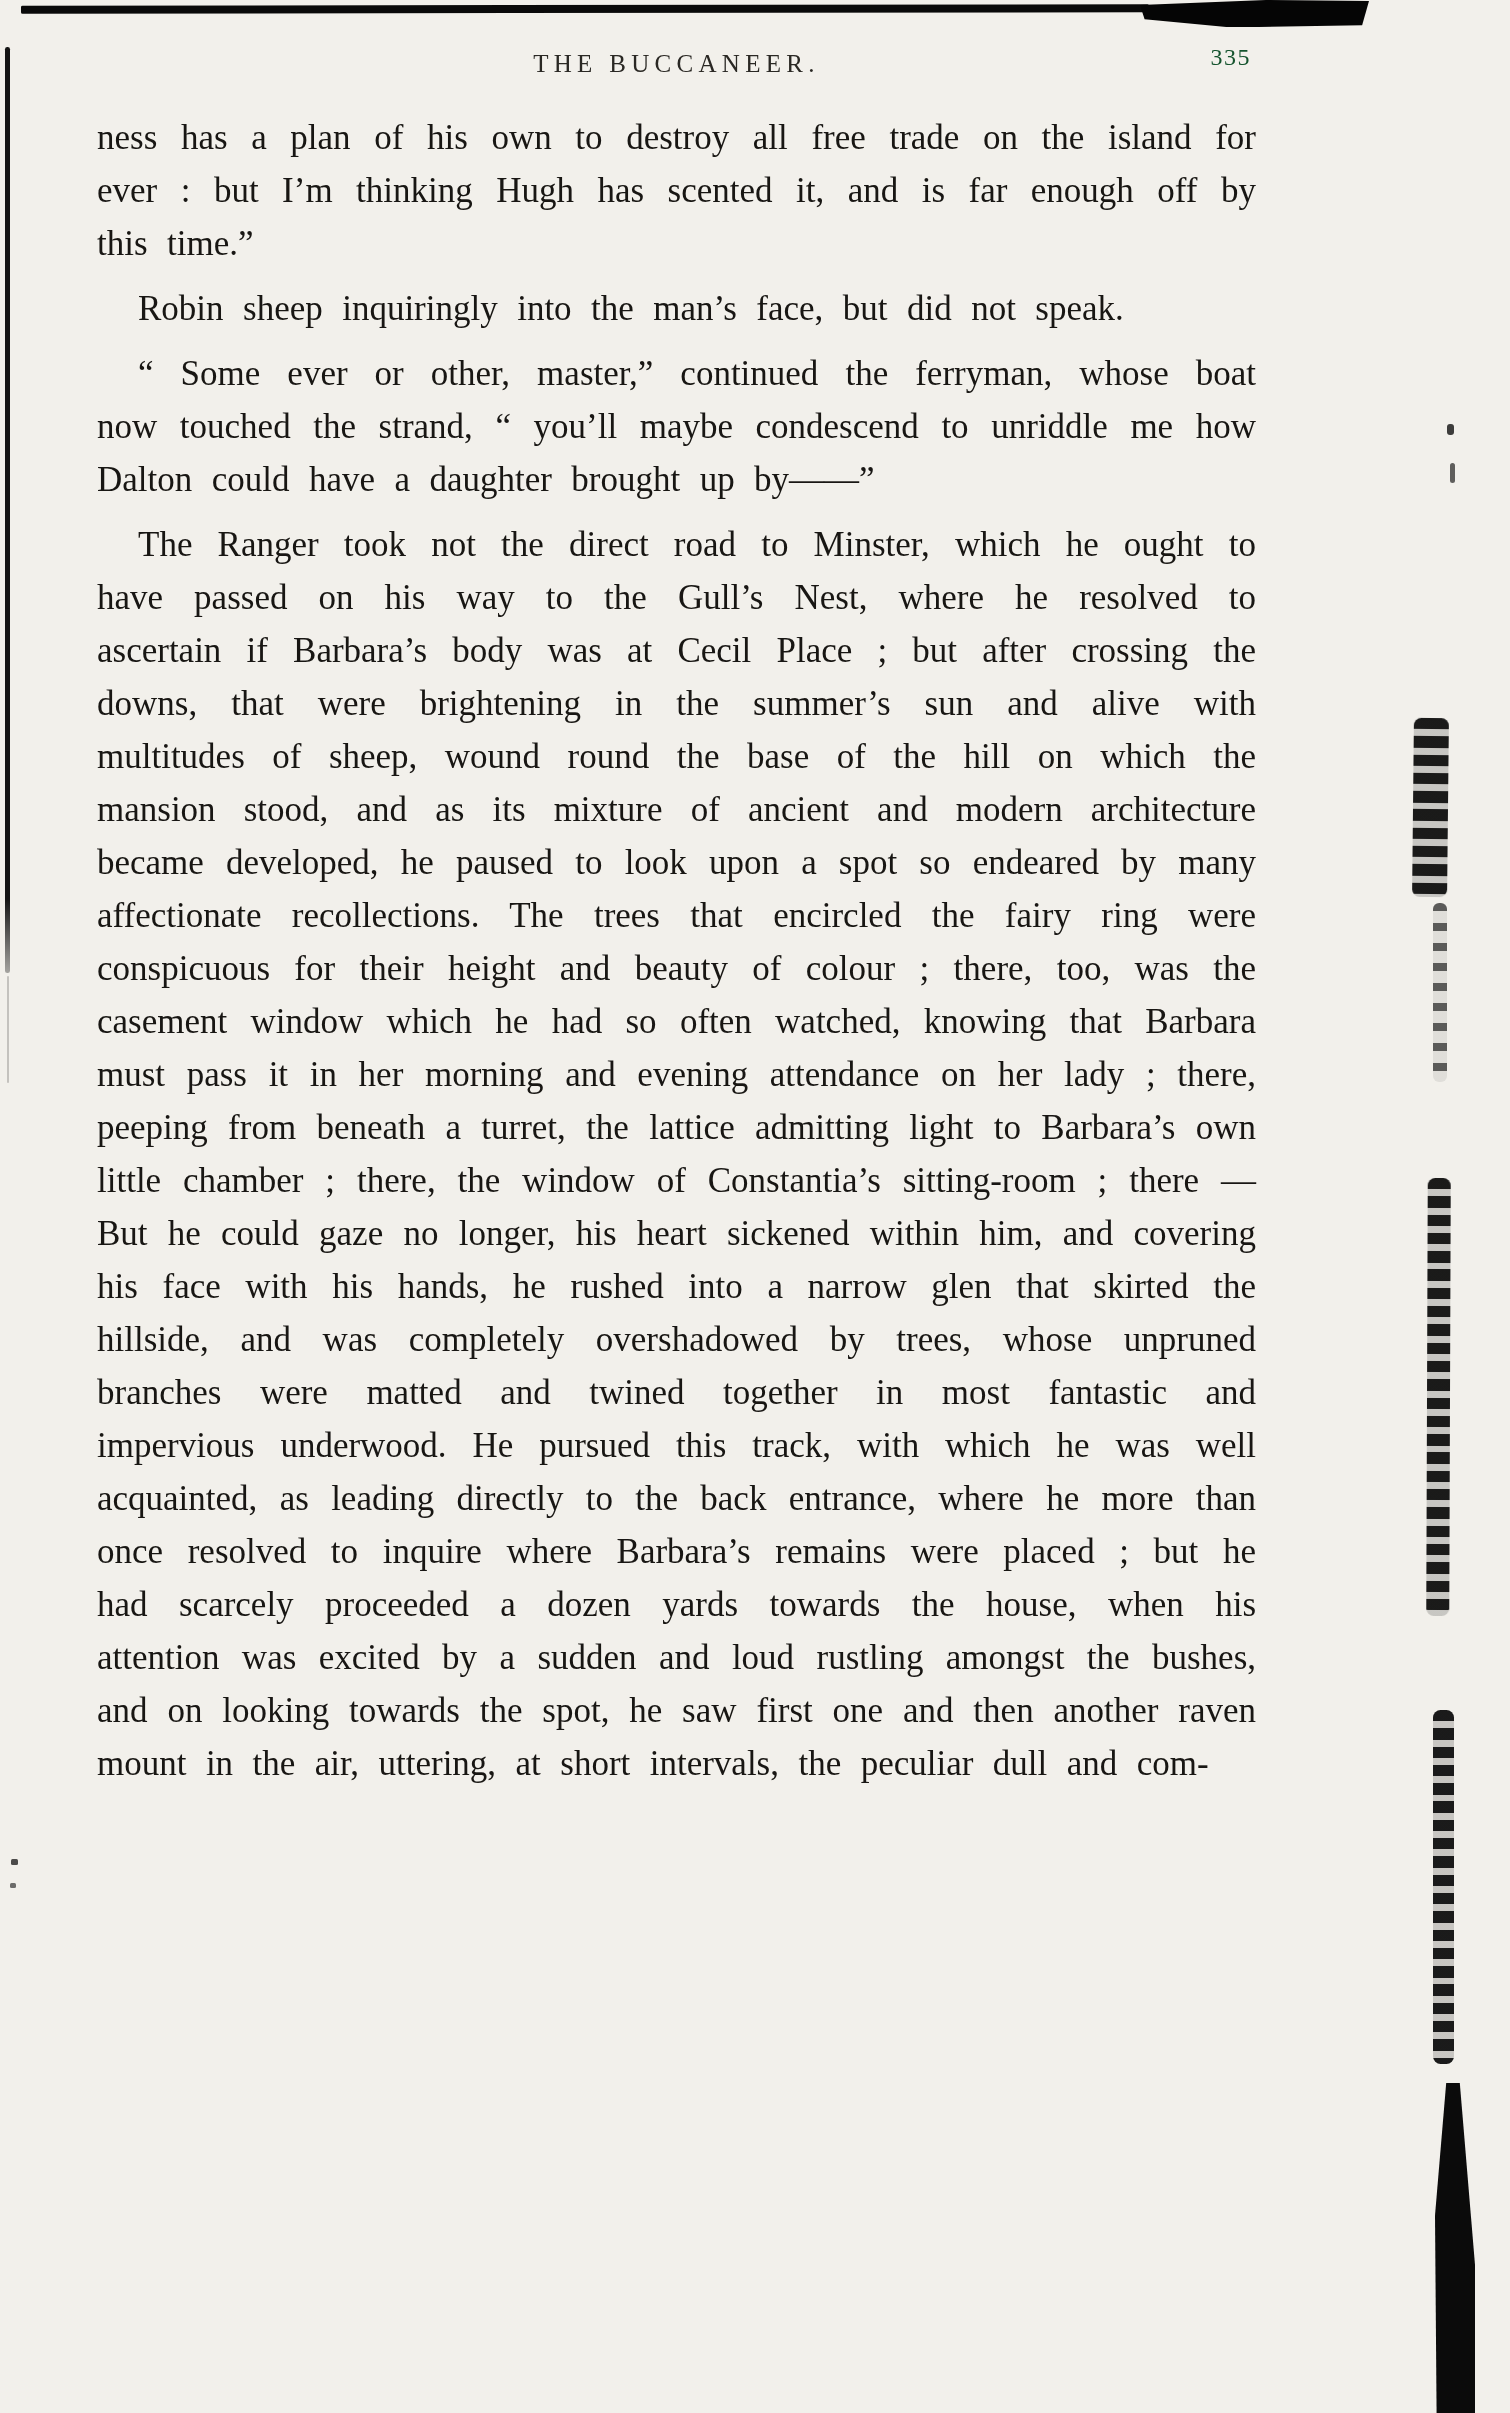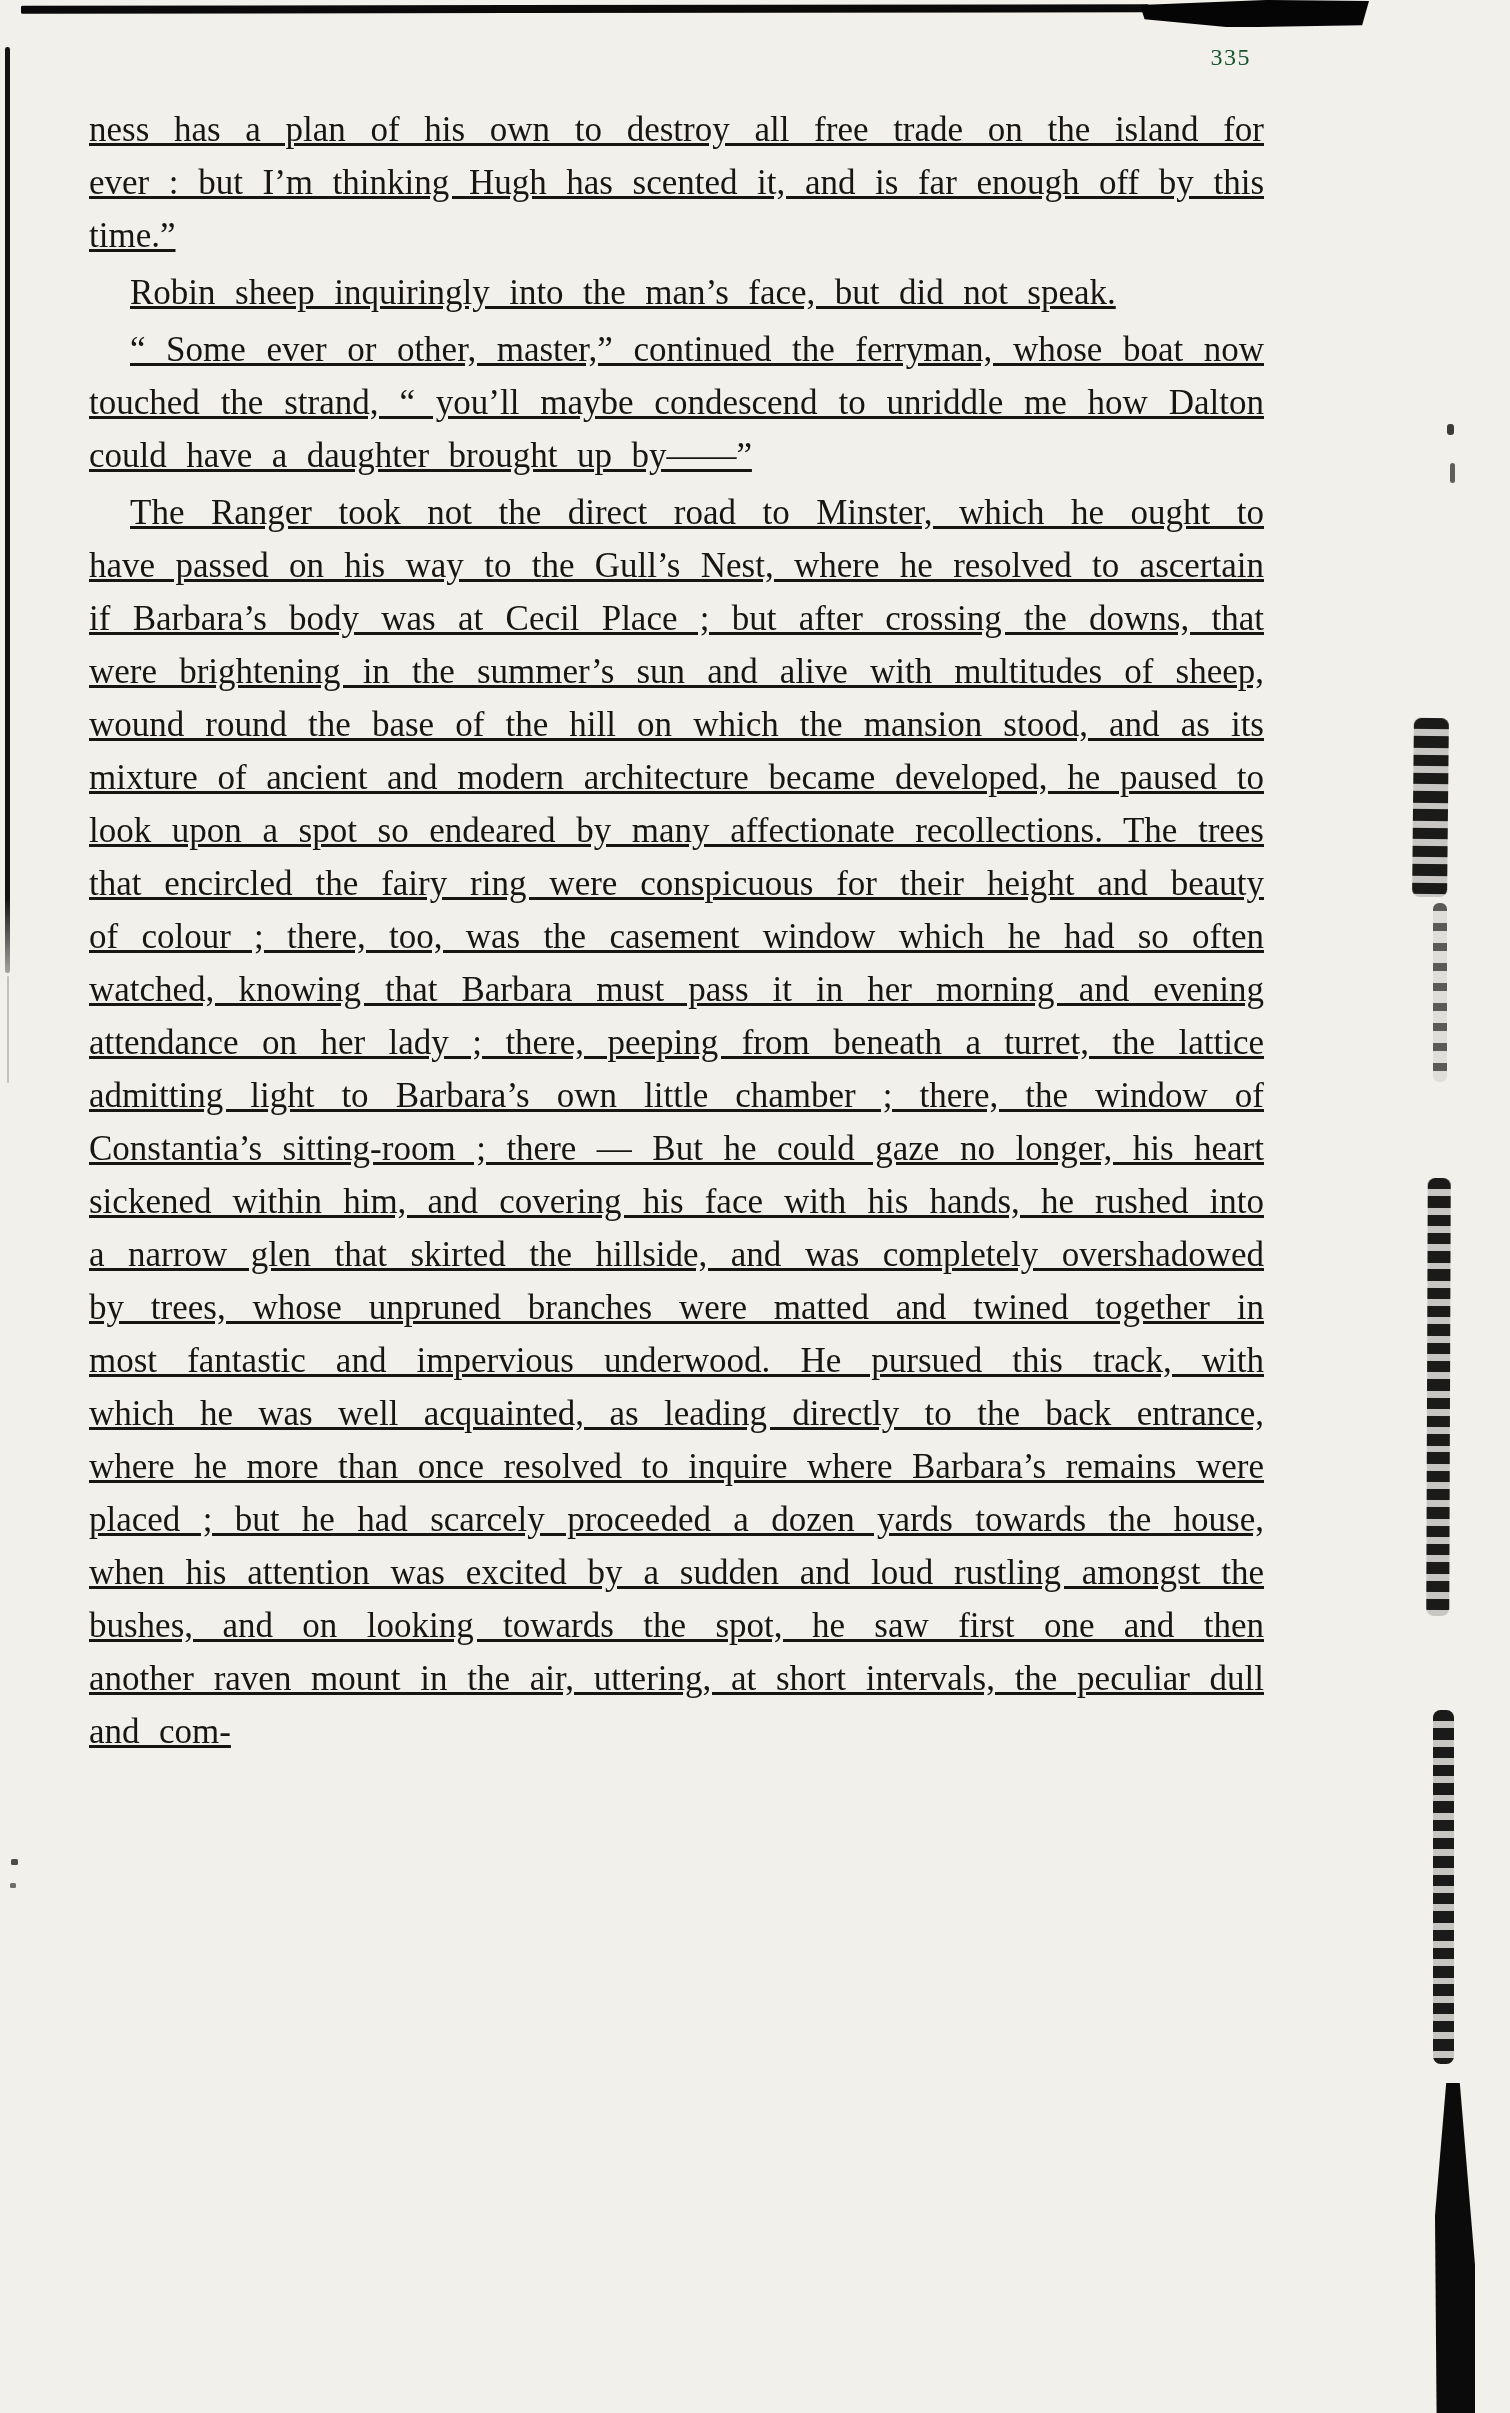--- a/index.html
+++ b/index.html
@@ -50,23 +50,22 @@
     top: 99px;
     left: 85px;
     width: 1183px;
     font-size: 35px;
     line-height: 53px;
     text-align: justify;
     word-spacing: 10.7px;
     color: #181613;
   }
   .para {
-    margin: 4px;
+    margin: 12px;
     text-indent: 41px;
-    text-decoration: underline;
   }
   .para.no-indent {
     text-indent: 0;
   }
 
   
   .artifact { position: absolute; pointer-events: none; }
 
   .top-bar {
     left: 21.3px;
@@ -159,20 +158,21 @@
   <div class="artifact left-dash-2"></div>
   <div class="artifact right-dots-a"></div>
   <div class="artifact right-dots-b"></div>
   <div class="artifact streak streak-texture right-streak-a"></div>
   <div class="artifact right-streak-a2"></div>
   <div class="artifact streak streak-texture right-streak-b"></div>
   <div class="artifact streak streak-texture right-streak-c"></div>
   <div class="artifact right-streak-d"></div>
 
   <div class="header">
+    <span class="running-title">THE BUCCANEER.</span>
     <span class="page-number">335</span>
   </div>
 
   <div class="text-block">
     <p class="para no-indent">ness has a plan of his own to destroy all free trade on the island for ever : but I’m thinking Hugh has scented it, and is far enough off by this time.”</p>
     <p class="para">Robin sheep inquiringly into the man’s face, but did not speak.</p>
     <p class="para">“ Some ever or other, master,” continued the ferryman, whose boat now touched the strand, “ you’ll maybe condescend to unriddle me how Dalton could have a daughter brought up by——”</p>
     <p class="para">The Ranger took not the direct road to Minster, which he ought to have passed on his way to the Gull’s Nest, where he resolved to ascertain if Barbara’s body was at Cecil Place ; but after crossing the downs, that were brightening in the summer’s sun and alive with multitudes of sheep, wound round the base of the hill on which the mansion stood, and as its mixture of ancient and modern architecture became developed, he paused to look upon a spot so endeared by many affectionate recollections.  The trees that encircled the fairy ring were conspicuous for their height and beauty of colour ; there, too, was the casement window which he had so often watched, knowing that Barbara must pass it in her morning and evening attendance on her lady ; there, peeping from beneath a turret, the lattice admitting light to Barbara’s own little chamber ; there, the window of Constantia’s sitting-room ; there — But he could gaze no longer, his heart sickened within him, and covering his face with his hands, he rushed into a narrow glen that skirted the hillside, and was completely overshadowed by trees, whose unpruned branches were matted and twined together in most fantastic and impervious underwood.  He pursued this track, with which he was well acquainted, as leading directly to the back entrance, where he more than once resolved to inquire where Barbara’s remains were placed ; but he had scarcely proceeded a dozen yards towards the house, when his attention was excited by a sudden and loud rustling amongst the bushes, and on looking towards the spot, he saw first one and then another raven mount in the air, uttering, at short intervals, the peculiar dull and com-</p>
   </div>
 

